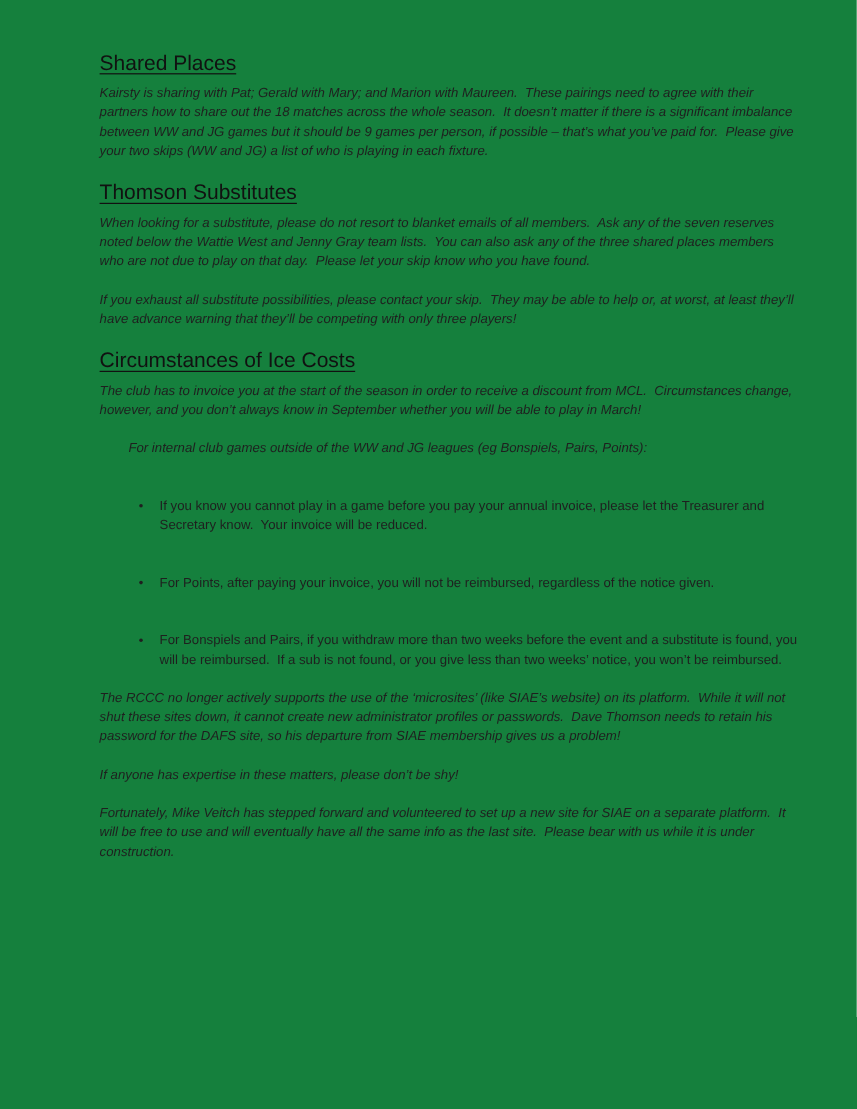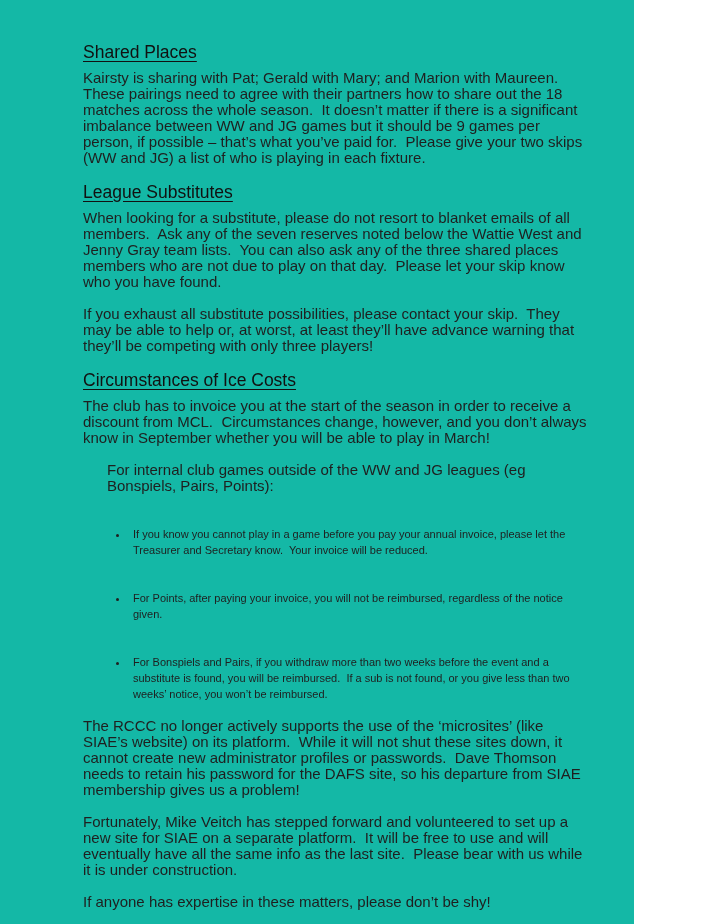--- a/index.html
+++ b/index.html
@@ -9,42 +9,43 @@
   }
   body {
     width: 714px;
     height: 924px;
     overflow: hidden;
     font-family: "Liberation Sans", sans-serif;
     color: #1f1f1f;
   }
   .page {
     box-sizing: border-box;
-    width: 634px;
+    width: 714px;
     height: 924px;
     padding: 42px 46px 0 83px;
-    background: #14b8a6;
+    background: #15803d;
   }
   h1.doc-heading {
     font-size: 17.5px;
     font-weight: 400;
     line-height: 1.25;
     margin: 14px 0 6px 0;
     text-decoration: underline;
     text-underline-offset: 3px;
     color: #111111;
   }
   section:first-child h1.doc-heading {
     margin-top: 0;
   }
   p.doc-paragraph {
-    font-size: 15px;
+    font-size: 11px;
     line-height: 16px;
     margin: 0 0 16px 0;
     white-space: pre-wrap;
+    font-style: italic;
   }
   p.doc-paragraph.lead-in {
     margin-bottom: 0;
     margin-left: 24px;
   }
   ul.doc-bullets {
     margin: 0 0 16px 0;
     padding: 0 0 0 46px;
     list-style: disc outside;
   }
@@ -60,36 +61,36 @@
 <body>
 
 <div class="page">
 
   <section>
     <h1 class="doc-heading">Shared Places</h1>
     <p class="doc-paragraph">Kairsty is sharing with Pat; Gerald with Mary; and Marion with Maureen.  These pairings need to agree with their partners how to share out the 18 matches across the whole season.  It doesn’t matter if there is a significant imbalance between WW and JG games but it should be 9 games per person, if possible – that’s what you’ve paid for.  Please give your two skips (WW and JG) a list of who is playing in each fixture.</p>
   </section>
 
   <section>
-    <h1 class="doc-heading">League Substitutes</h1>
+    <h1 class="doc-heading">Thomson Substitutes</h1>
     <p class="doc-paragraph">When looking for a substitute, please do not resort to blanket emails of all members.  Ask any of the seven reserves noted below the Wattie West and Jenny Gray team lists.  You can also ask any of the three shared places members who are not due to play on that day.  Please let your skip know who you have found.</p>
     <p class="doc-paragraph">If you exhaust all substitute possibilities, please contact your skip.  They may be able to help or, at worst, at least they’ll have advance warning that they’ll be competing with only three players!</p>
   </section>
 
   <section>
     <h1 class="doc-heading">Circumstances of Ice Costs</h1>
     <p class="doc-paragraph">The club has to invoice you at the start of the season in order to receive a discount from MCL.  Circumstances change, however, and you don’t always know in September whether you will be able to play in March!</p>
     <p class="doc-paragraph lead-in">For internal club games outside of the WW and JG leagues (eg Bonspiels, Pairs, Points):</p>
     <ul class="doc-bullets">
       <li>If you know you cannot play in a game before you pay your annual invoice, please let the Treasurer and Secretary know.  Your invoice will be reduced.</li>
       <li>For Points, after paying your invoice, you will not be reimbursed, regardless of the notice given.</li>
       <li>For Bonspiels and Pairs, if you withdraw more than two weeks before the event and a substitute is found, you will be reimbursed.  If a sub is not found, or you give less than two weeks’ notice, you won’t be reimbursed.</li>
     </ul>
   </section>
 
   <section>
     <p class="doc-paragraph">The RCCC no longer actively supports the use of the ‘microsites’ (like SIAE’s website) on its platform.  While it will not shut these sites down, it cannot create new administrator profiles or passwords.  Dave Thomson needs to retain his password for the DAFS site, so his departure from SIAE membership gives us a problem!</p>
+    <p class="doc-paragraph">If anyone has expertise in these matters, please don’t be shy!</p>
     <p class="doc-paragraph">Fortunately, Mike Veitch has stepped forward and volunteered to set up a new site for SIAE on a separate platform.  It will be free to use and will eventually have all the same info as the last site.  Please bear with us while it is under construction.</p>
-    <p class="doc-paragraph">If anyone has expertise in these matters, please don’t be shy!</p>
   </section>
 
 
 </div>
 
 </body></html>

